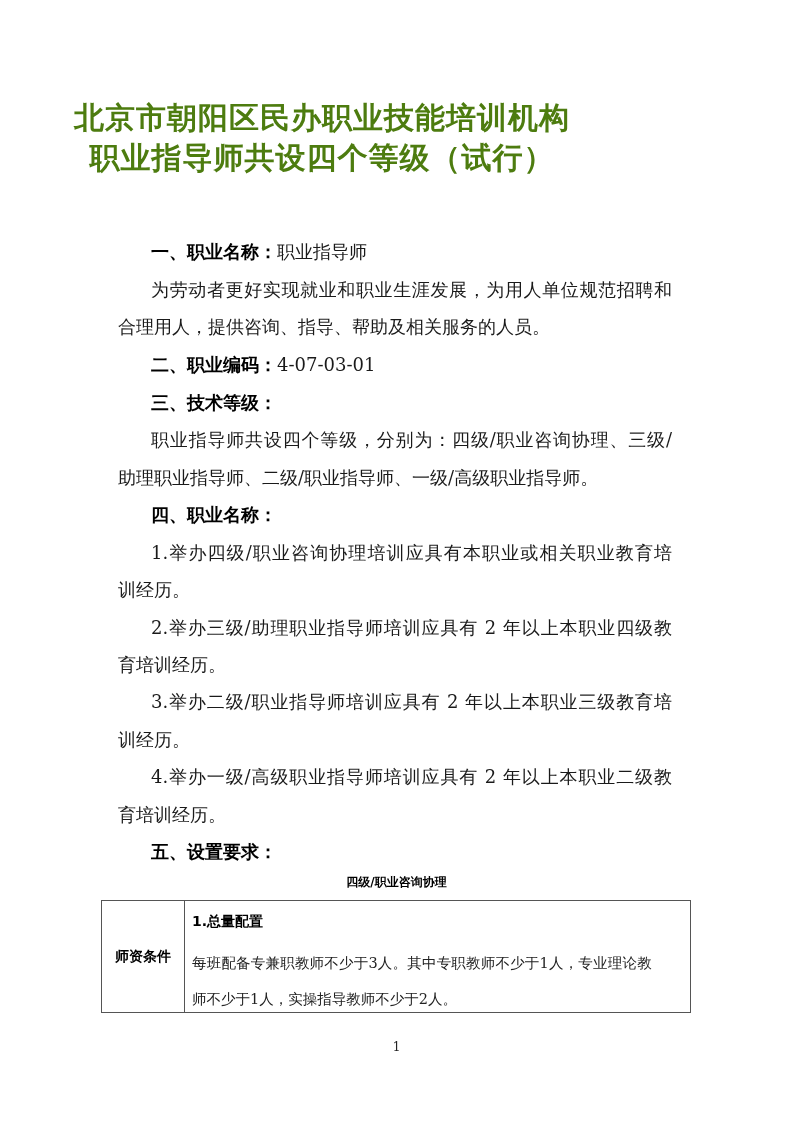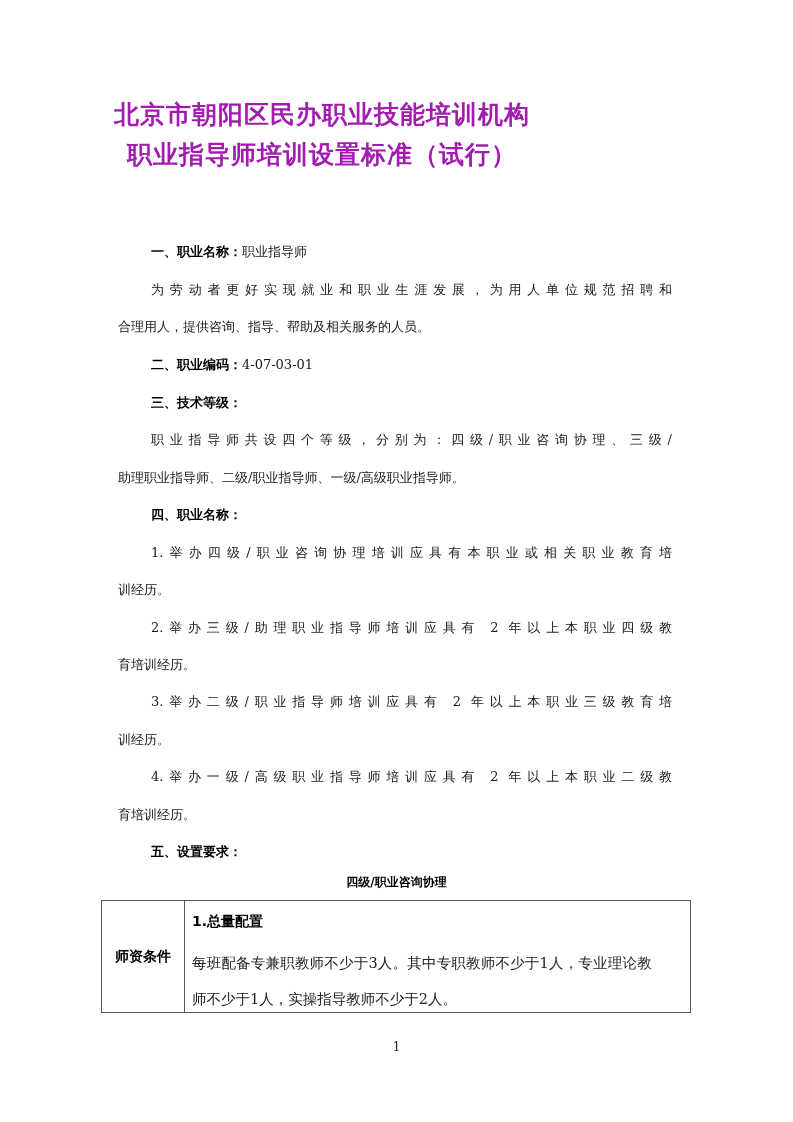--- a/index.html
+++ b/index.html
@@ -19,30 +19,30 @@
     position: absolute;
     left: 0; top: 0;
     width: 793px; height: 1122px;
   }
   .title {
     position: absolute;
     left: 0; width: 644px;
     text-align: center;
     font-family: "DejaVu Sans", "Liberation Sans", sans-serif;
     font-weight: bold;
-    font-size: 25px;
+    font-size: 30px;
     letter-spacing: 1px;
-    color: #a21caf;
+    color: #4d7c0f;
   }
   .title.l1 { top: 98px; }
   .title.l2 { top: 138px; }
 
   .line {
     position: absolute;
-    font-size: 13px;
+    font-size: 18px;
     line-height: 24px;
     white-space: nowrap;
     color: #1a1a1a;
   }
   .indent { left: 151px; }
   .flush { left: 118px; }
   .heading-label {
     font-family: "DejaVu Sans", "Liberation Sans", sans-serif;
     font-weight: bold;
     color: #000;
@@ -120,21 +120,21 @@
     font-size: 12px;
     color: #222;
   }
 </style>
 </head>
 <body>
 
 <div class="page">
 
   <div class="title l1">北京市朝阳区民办职业技能培训机构</div>
-  <div class="title l2">职业指导师培训设置标准（试行）</div>
+  <div class="title l2">职业指导师共设四个等级（试行）</div>
 
   <div class="line indent" style="top:240px;">
     <span class="heading-label">一、职业名称：</span><span>职业指导师</span>
   </div>
   <div class="line indent justify" style="top:278px; width:521px;">为劳动者更好实现就业和职业生涯发展，为用人单位规范招聘和</div>
   <div class="line flush" style="top:315px;">合理用人，提供咨询、指导、帮助及相关服务的人员。</div>
 
   <div class="line indent" style="top:353px;">
     <span class="heading-label">二、职业编码：</span><span>4-07-03-01</span>
   </div>

